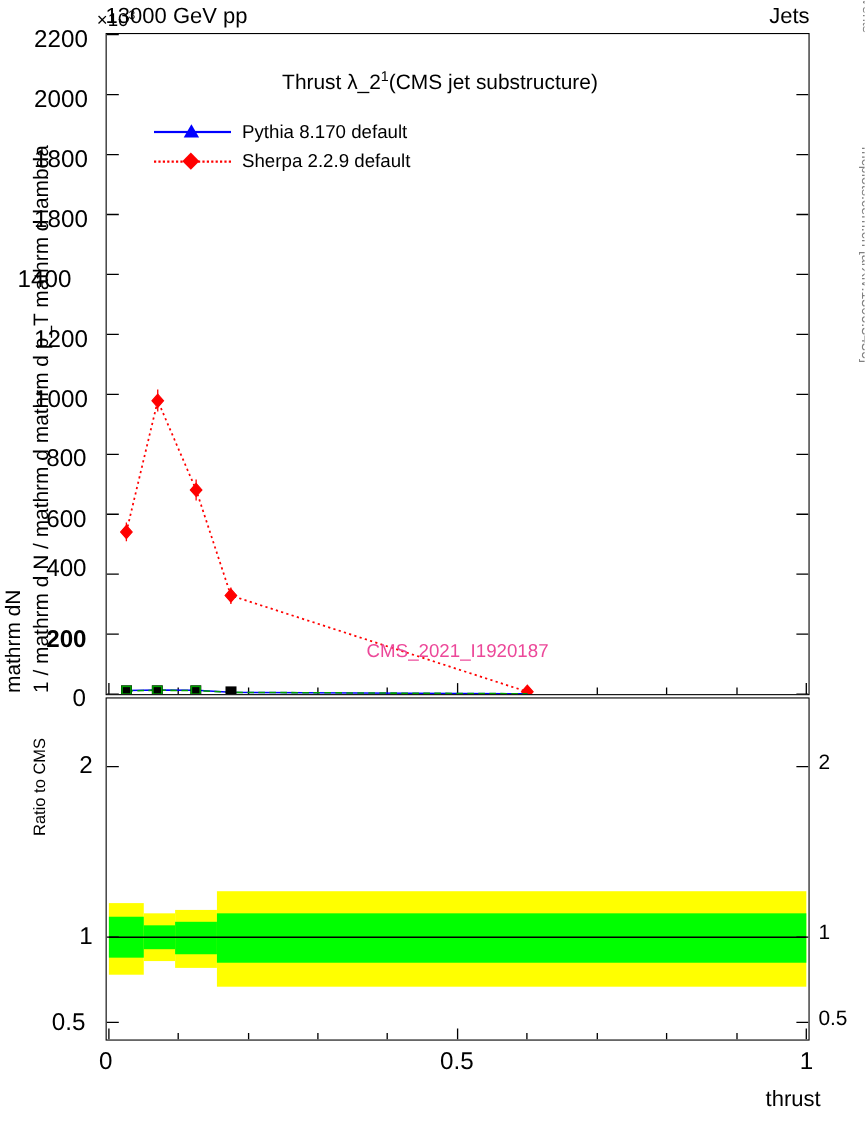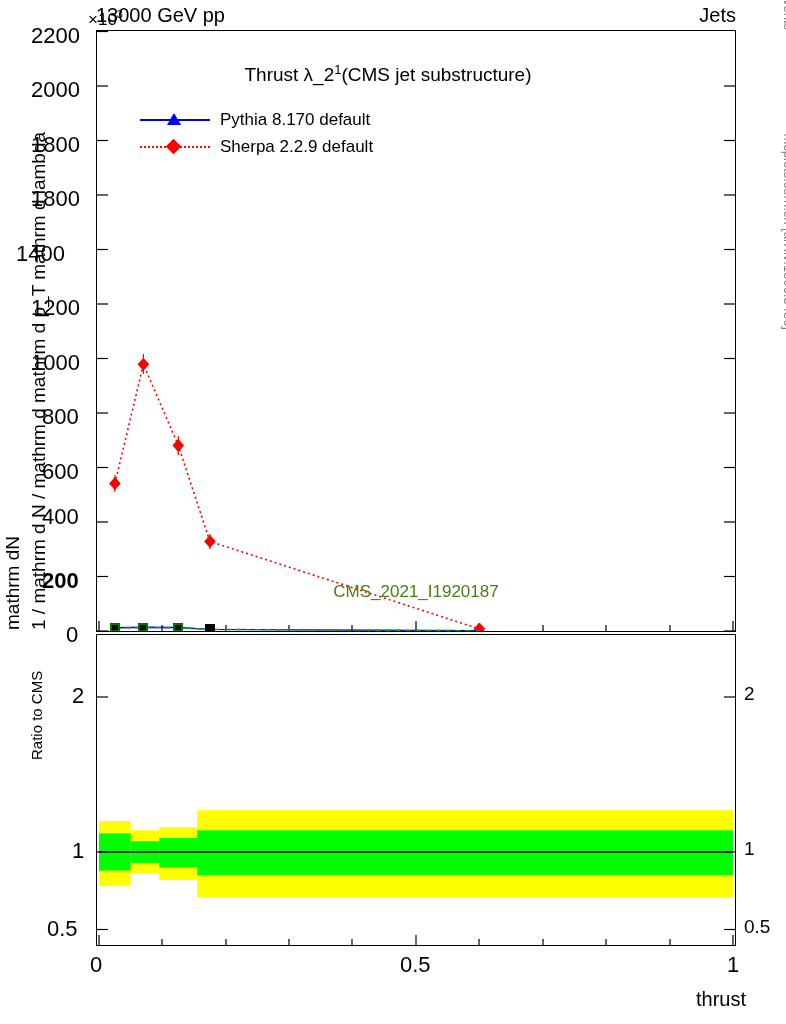--- a/index.html
+++ b/index.html
@@ -9,22 +9,22 @@
   
   .abs{position:absolute;}
 
   
   .hdr-left{left:96px;top:4px;font-size:20px;}
   .hdr-right{right:50px;top:4px;font-size:20px;}
 
   
   .frame{position:absolute;left:96px;top:30px;width:640px;height:602px;border:1.2px solid #000;box-sizing:border-box;background:#fff;}
   .frame2{position:absolute;left:96px;top:634px;width:640px;height:312px;border:1.2px solid #000;box-sizing:border-box;background:#fff;}
-  .title{position:absolute;left:96px;top:62px;width:544px;text-align:center;font-size:19px;padding-left:20px;}
-  .watermark{position:absolute;left:96px;top:582px;width:640px;text-align:center;font-size:17px;color:#4d7c0f;}
+  .title{position:absolute;left:108px;top:62px;width:544px;text-align:center;font-size:19px;padding-left:20px;}
+  .watermark{position:absolute;left:96px;top:582px;width:640px;text-align:center;font-size:17px;color:#ec4899;}
 
   .right-txt{position:absolute;right:6px;font-size:13px;color:#808080;transform-origin:100% 0;white-space:nowrap;}
 
   
   .legend{position:absolute;left:140px;top:106px;font-size:17px;}
   .legend-row{display:flex;align-items:center;height:27px;}
   .legend-key{width:70px;height:20px;position:relative;margin-right:10px;}
   .legend-label{white-space:nowrap;}
 
   .ln{position:absolute;top:9px;left:0;width:70px;height:2px;}

